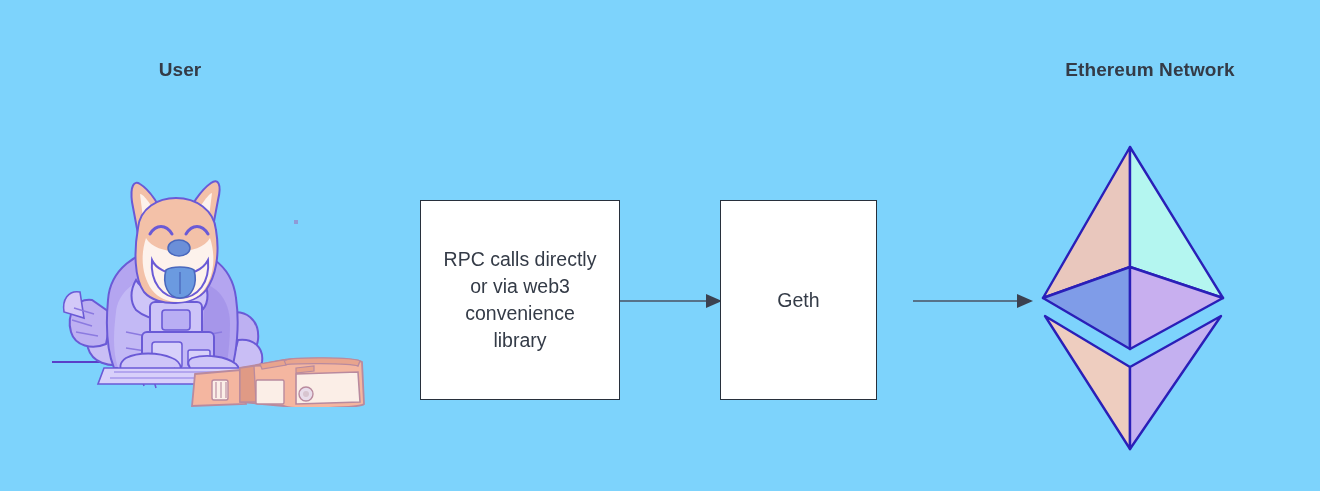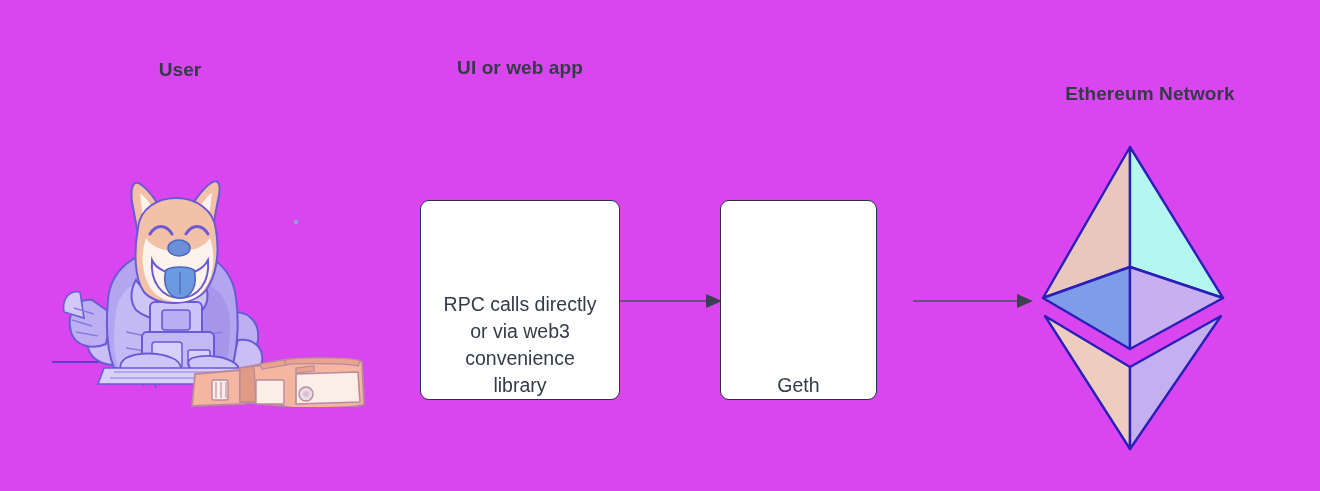--- a/index.html
+++ b/index.html
@@ -8,21 +8,21 @@
     padding: 0;
     background: #000000;
   }
   body {
     font-family: "Liberation Sans", sans-serif;
   }
   #canvas {
     position: relative;
     width: 1320px;
     height: 491px;
-    background: #d946ef;
+    background: #7dd3fc;
     overflow: hidden;
   }
 
   
   .col-header {
     position: absolute;
     font-family: "Liberation Sans", sans-serif;
     font-weight: bold;
     font-size: 19px;
     letter-spacing: 0.1px;
@@ -30,24 +30,24 @@
     text-align: center;
     white-space: nowrap;
     transform: translateX(-50%);
   }
 
   
   .node-box {
     position: absolute;
     background: #ffffff;
     border: 1px solid #28303c;
-    border-radius: 9px;
+    border-radius: 0;
     box-sizing: border-box;
     display: flex;
-    align-items: flex-end;
+    align-items: center;
     justify-content: center;
   }
   .node-box-label {
     font-family: "Liberation Sans", sans-serif;
     font-size: 19.5px;
     line-height: 27px;
     color: #343b47;
     text-align: center;
     padding: 0 10px;
     white-space: pre-line;
@@ -63,24 +63,23 @@
     position: absolute;
   }
 </style>
 </head>
 <body>
 
 <div id="canvas">
 
   <div class="col-header" style="left:180px; top:59px;">User</div>
 
-  <div class="col-header" style="left:520px; top:57px;">UI or web app</div>
-
-
-  <div class="col-header" style="left:1150px; top:59px;margin-top:24px;">Ethereum Network</div>
+
+
+  <div class="col-header" style="left:1150px; top:59px;">Ethereum Network</div>
 
   <div class="illus" style="left:40px; top:172px; width:335px; height:235px;">
     <svg width="335" height="235" viewBox="0 0 335 235" xmlns="http://www.w3.org/2000/svg">
 
       <line x1="12" y1="190" x2="130" y2="190" stroke="#5a3fc8" stroke-width="2.2"></line>
 
       <rect x="254" y="48" width="4" height="4" fill="#8f9ad6"></rect>
 
       <path d="M66 150 C52 146 44 160 48 176 C52 190 68 196 86 192 L96 168 Z" fill="#c9bef5" stroke="#6a5ad6" stroke-width="2"></path>
       <path d="M52 128 C36 126 26 142 31 160 C35 174 52 178 66 172 L72 142 Z" fill="#bdb0f2" stroke="#6a5ad6" stroke-width="2"></path>

